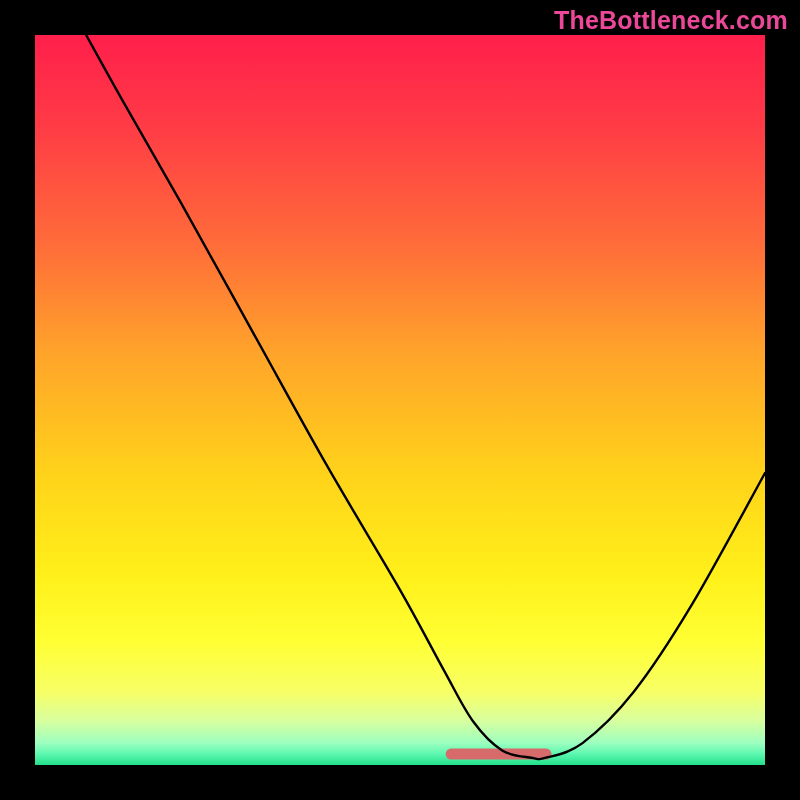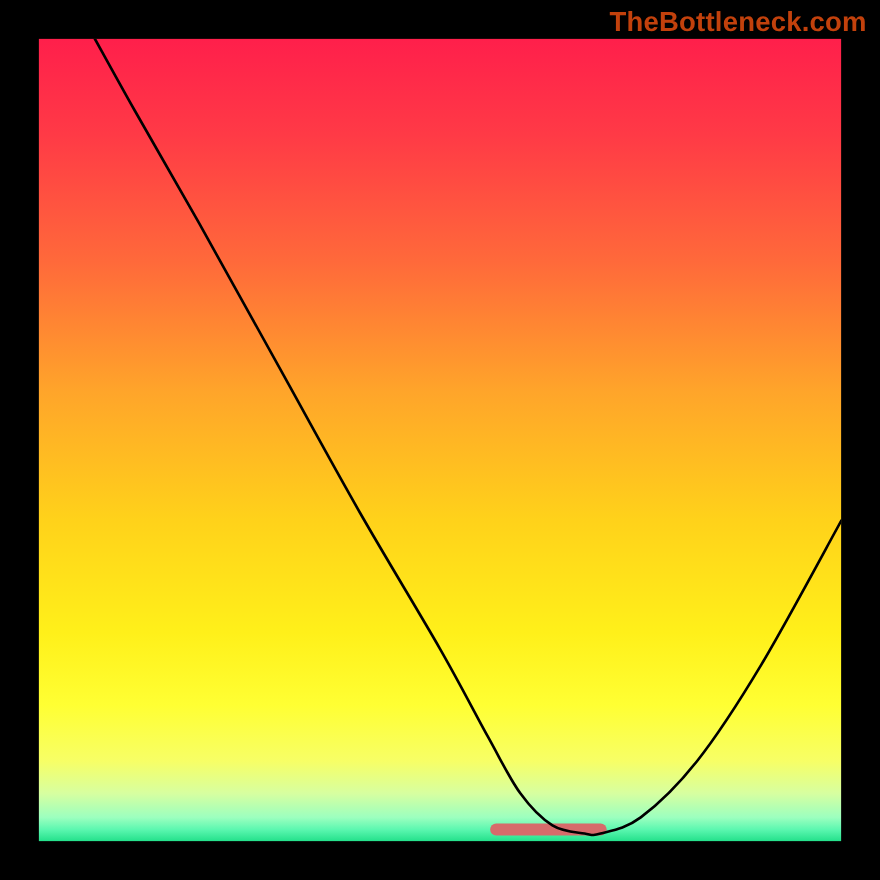--- a/index.html
+++ b/index.html
@@ -40,21 +40,21 @@
     width: 100%;
     height: 100%;
   }
   .watermark {
     position: absolute;
     top: 6px;
     right: 12px;
     font-family: Arial, Helvetica, sans-serif;
     font-size: 25px;
     font-weight: 600;
-    color: #c2410c;
+    color: #ec4899;
     letter-spacing: 0.2px;
   }
 </style>
 </head>
 <body>
 
 <div class="frame">
 
   <div class="watermark">TheBottleneck.com</div>
 

